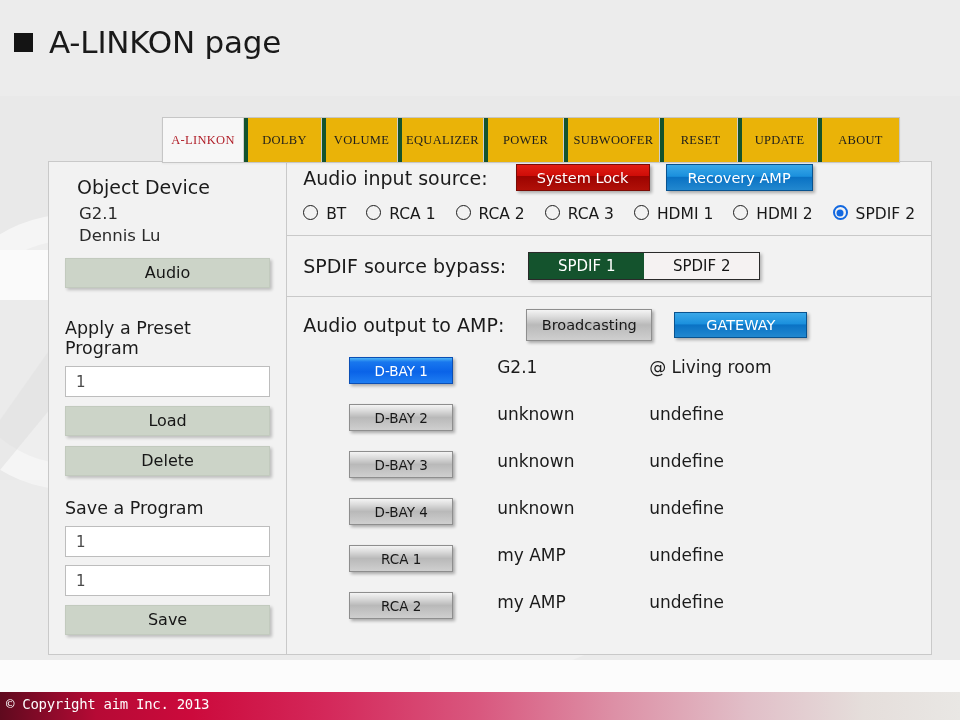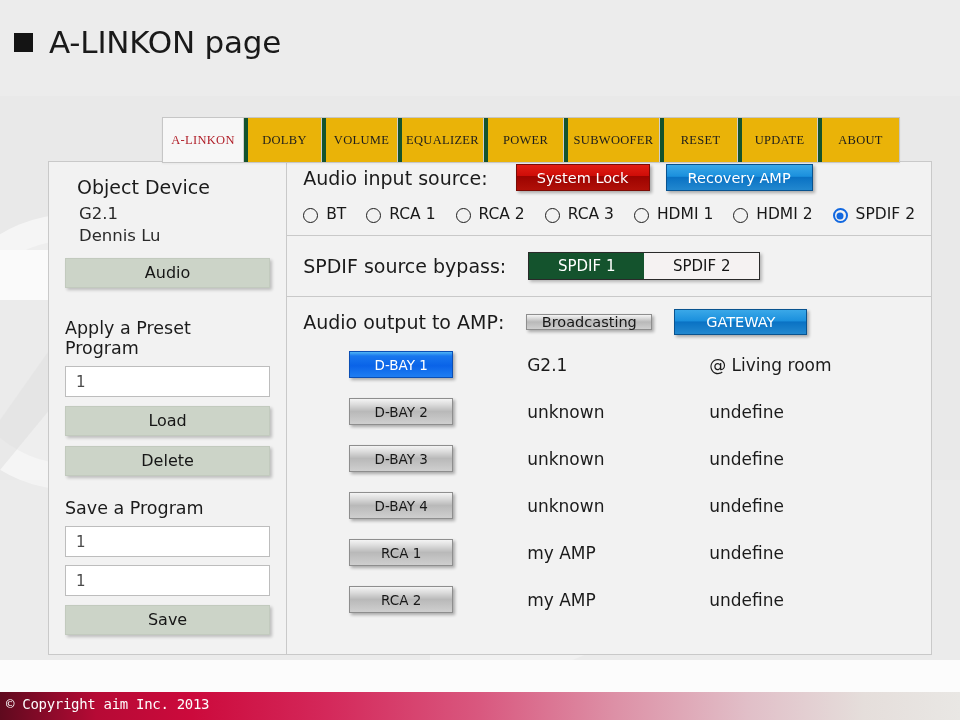--- a/index.html
+++ b/index.html
@@ -164,21 +164,21 @@
     border-color: #8e8e8e;
     color: #181818;
   }
   .gloss-brightblue {
     background: linear-gradient(to bottom, #4db4f5 0%, #1877ee 16%, #0a63e8 55%, #1f7ef2 100%);
     border-color: #0b4fb5;
   }
 
   
   #radio-row { display: flex; align-items: center; gap: 0; }
-  .radio-item { display:flex; align-items:flex-end; gap: 8px; margin-right: 20px; white-space: nowrap; }
+  .radio-item { display:flex; align-items:flex-start; gap: 8px; margin-right: 20px; white-space: nowrap; }
   .radio-item:last-child { margin-right: 0; }
   .radio-dot {
     width: 15px; height: 15px; border-radius: 50%;
     border: 1.6px solid #1d1d1d; box-sizing: border-box;
     background: #f2f2f2; flex: 0 0 auto;
     position: relative;
   }
   .radio-dot.on { border-color: #1268e0; border-width: 2px; }
   .radio-dot.on::after {
     content:""; position:absolute; left:50%; top:50%;
@@ -192,21 +192,21 @@
   .seg {
     width: 115px; height: 26px;
     display:flex; align-items:center; justify-content:center;
     font-size: 15px; font-family: "DejaVu Sans", sans-serif;
     cursor: pointer; box-sizing: border-box;
   }
   .seg.on  { background: #14532d; color: #fff; }
   .seg.off { background: #f5f2f2; color: #151515; }
 
   
-  .amp-row { display: flex; align-items: center; gap: 30px; }
+  .amp-row { display: flex; align-items: flex-start; }
   .amp-btn {
     width: 104px; height: 27px; flex: 0 0 auto;
     font-size: 13.5px;
   }
   .amp-c2 { width: 152px; margin-left: 44px; font-size: 17px; color: #1b1b1b;
             font-family: "DejaVu Sans", sans-serif; }
   .amp-c3 { font-size: 17px; color: #1b1b1b; font-family: "DejaVu Sans", sans-serif; }
 
   
   #footer {
@@ -354,21 +354,21 @@
             <div class="seg off">
               <span>SPDIF 2</span>
             </div>
           </div>
       </div>
     </div>
 
     <div class="sect" style="padding-top:12px;">
       <div style="display:flex;align-items:center;">
         <span class="sect-label">Audio output to AMP:</span>
-        <button class="gloss gloss-grey" style="width:126px;height:16px;margin-left:22px;">Broadcasting</button>
+        <button class="gloss gloss-grey" style="width:126px;height:32px;margin-left:22px;">Broadcasting</button>
         <button class="gloss gloss-blue" style="width:133px;height:26px;margin-left:22px;">GATEWAY</button>
       </div>
       <div id="amp-rows" style="margin-top:16px;">
           <div class="amp-row">
             <button class="gloss amp-btn gloss-brightblue" style="margin-left: 46px;">D-BAY 1</button>
             <span class="amp-c2">G2.1</span>
             <span class="amp-c3">@ Living room</span>
           </div>
           <div class="amp-row" style="margin-top: 20px;">
             <button class="gloss amp-btn gloss-grey" style="margin-left: 46px;">D-BAY 2</button>

